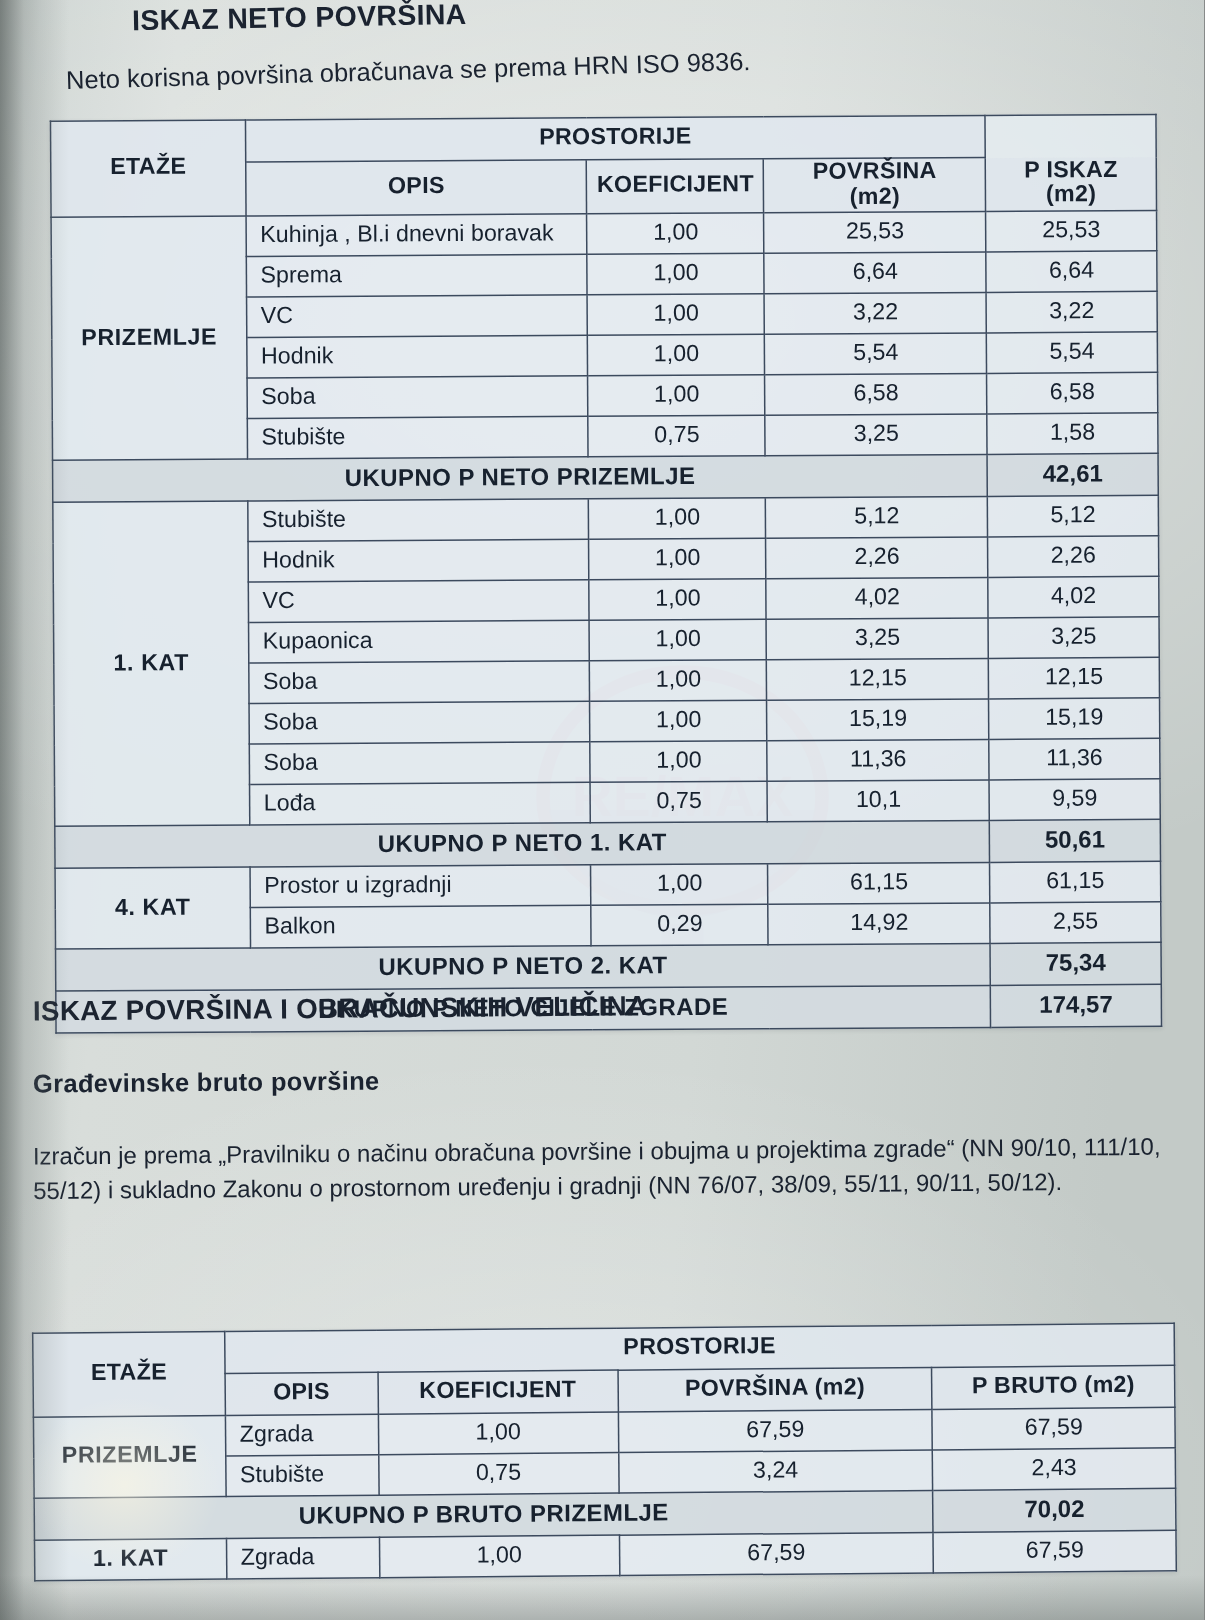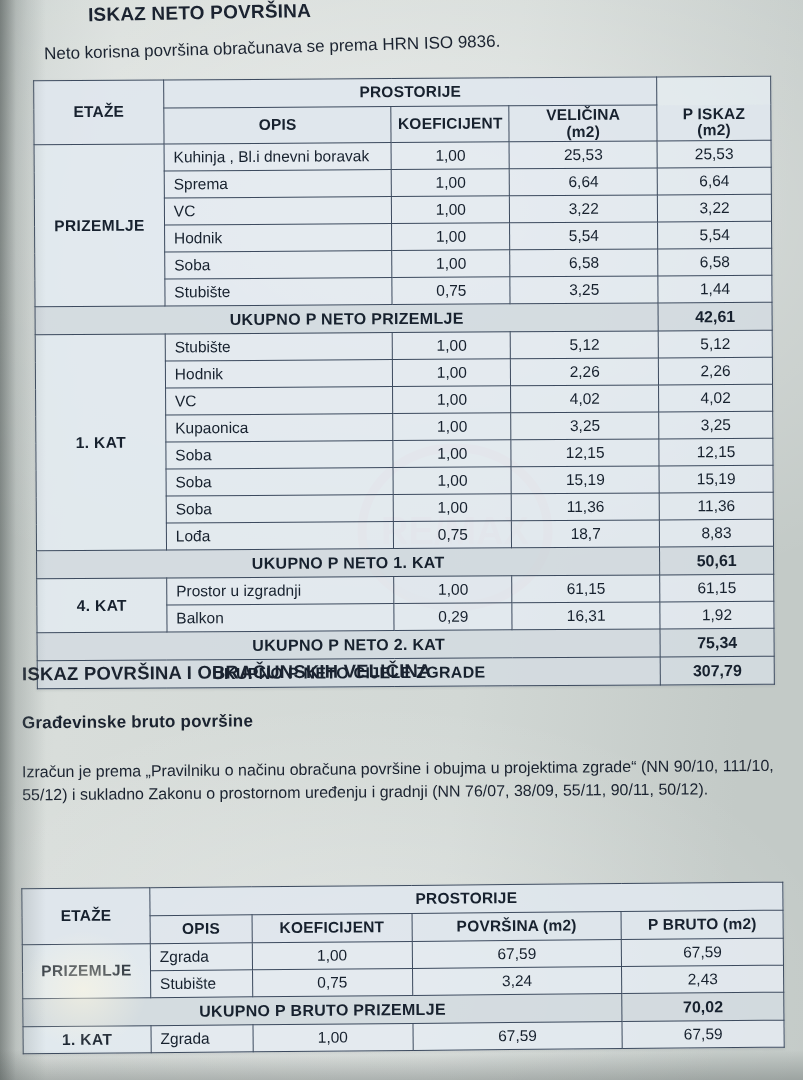--- a/index.html
+++ b/index.html
@@ -218,21 +218,21 @@
       <tbody>
         <tr class="hdr-row">
           <td class="hdr" rowspan="2">ETAŽE</td>
           <td class="hdr" colspan="3">PROSTORIJE</td>
           <td class="hdr" rowspan="1" style="border-bottom:none;background:rgba(226,234,240,0.4);"></td>
         </tr>
         <tr class="hdr-row">
           <td class="hdr">OPIS</td>
           <td class="hdr">KOEFICIJENT</td>
           <td class="hdr">
-            <span>VELIČINA</span><br>
+            <span>POVRŠINA</span><br>
             <span>(m2)</span>
           </td>
           <td class="hdr" style="border-top:none;">
             <span>P ISKAZ</span><br>
             <span>(m2)</span>
           </td>
         </tr>
       </tbody>
       <tbody id="neto-body">
           <tr class="data">
@@ -263,21 +263,21 @@
           <tr class="data">
             <td class="left">Soba</td>
             <td>1,00</td>
             <td>6,58</td>
             <td>6,58</td>
           </tr>
           <tr class="data">
             <td class="left">Stubište</td>
             <td>0,75</td>
             <td>3,25</td>
-            <td>1,44</td>
+            <td>1,58</td>
           </tr>
           <tr class="total-row">
             <td class="total" colspan="4">UKUPNO P NETO PRIZEMLJE</td>
             <td class="total-val">42,61</td>
           </tr>
           <tr class="data">
             <td class="etaza" rowspan="8">1. KAT</td>
             <td class="left">Stubište</td>
             <td>1,00</td>
             <td>5,12</td>
@@ -315,47 +315,47 @@
           </tr>
           <tr class="data">
             <td class="left">Soba</td>
             <td>1,00</td>
             <td>11,36</td>
             <td>11,36</td>
           </tr>
           <tr class="data">
             <td class="left">Lođa</td>
             <td>0,75</td>
-            <td>18,7</td>
-            <td>8,83</td>
+            <td>10,1</td>
+            <td>9,59</td>
           </tr>
           <tr class="total-row">
             <td class="total" colspan="4">UKUPNO P NETO 1. KAT</td>
             <td class="total-val">50,61</td>
           </tr>
           <tr class="data">
             <td class="etaza" rowspan="2">4. KAT</td>
             <td class="left">Prostor u izgradnji</td>
             <td>1,00</td>
             <td>61,15</td>
             <td>61,15</td>
           </tr>
           <tr class="data">
             <td class="left">Balkon</td>
             <td>0,29</td>
-            <td>16,31</td>
-            <td>1,92</td>
+            <td>14,92</td>
+            <td>2,55</td>
           </tr>
           <tr class="total-row">
             <td class="total" colspan="4">UKUPNO P NETO 2. KAT</td>
             <td class="total-val">75,34</td>
           </tr>
           <tr class="total-row">
             <td class="total" colspan="4">UKUPNO P NETO CIJELE ZGRADE</td>
-            <td class="total-val">307,79</td>
+            <td class="total-val">174,57</td>
           </tr>
         </tbody>
     </table>
   </div>
 
   <div class="mid h-title" id="title-obracun">ISKAZ POVRŠINA I OBRAČUNSKIH VELIČINA</div>
   <div class="mid h-title" id="subtitle-bruto">Građevinske bruto površine</div>
   <div class="mid" id="paragraph-pravilnik">Izračun je prema „Pravilniku o načinu obračuna površine i obujma u projektima zgrade“ (NN 90/10, 111/10, 55/12) i sukladno Zakonu o prostornom uređenju i gradnji (NN 76/07, 38/09, 55/11, 90/11, 50/12).</div>
 
   <div class="tbl-wrap-2">

